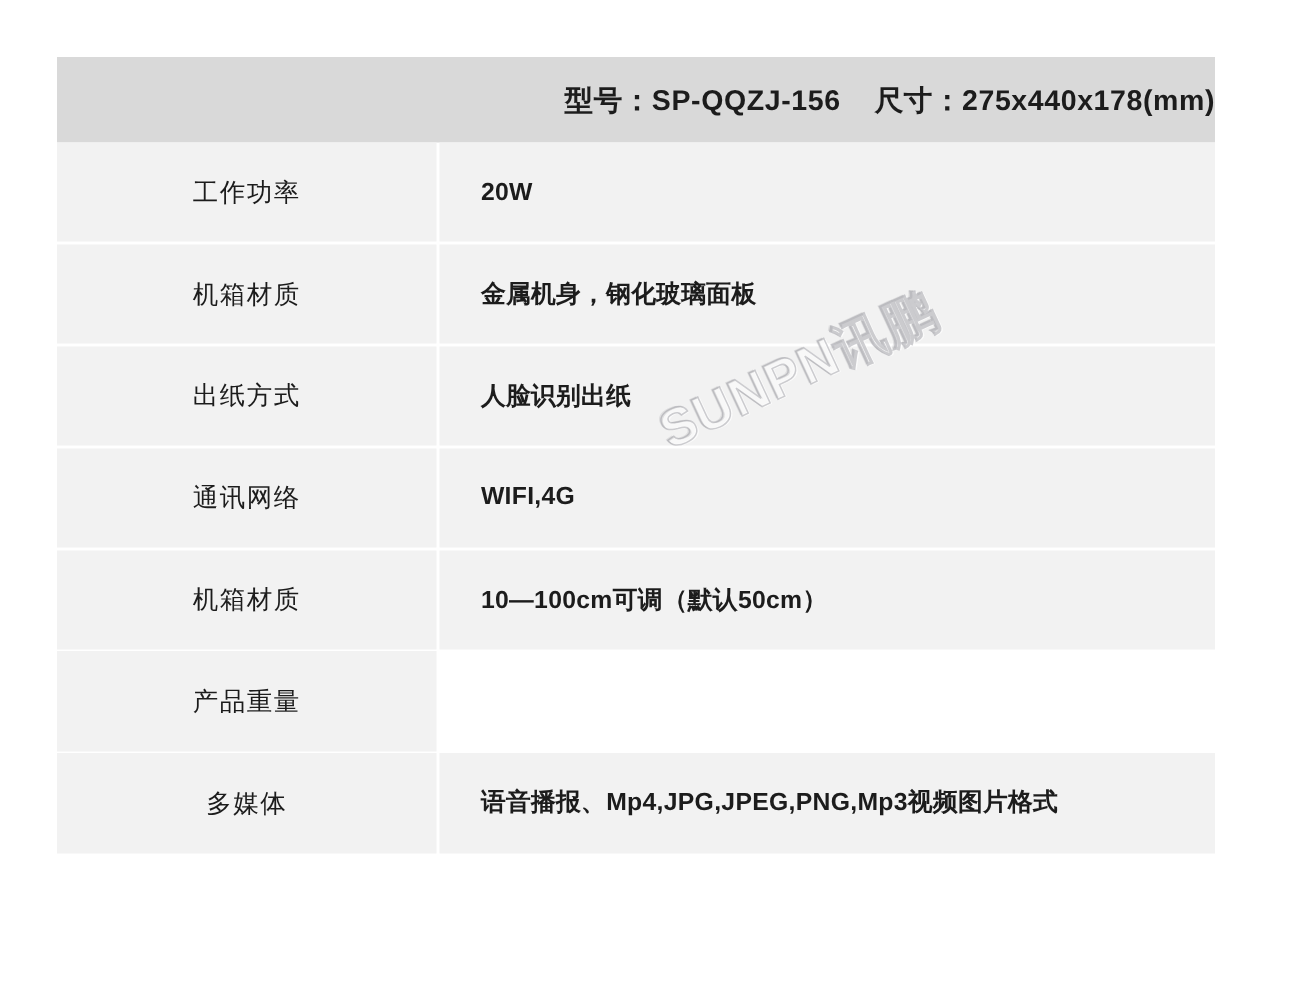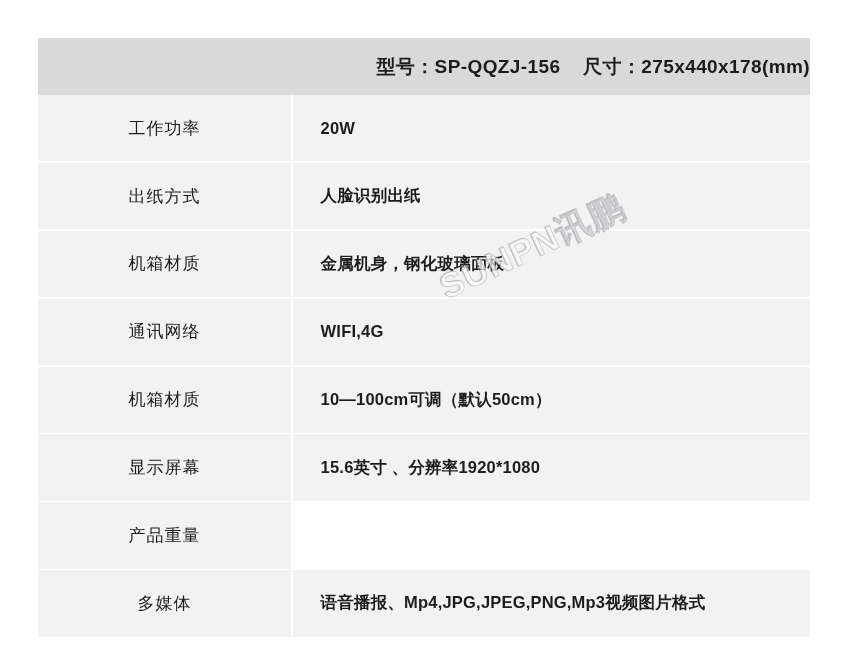--- a/index.html
+++ b/index.html
@@ -120,33 +120,33 @@
       <div class="spec-label-cell">
         <span class="spec-label-text">工作功率</span>
       </div>
       <div class="spec-value-cell">
         <span class="spec-value-text">20W</span>
       </div>
     </div>
 
     <div class="spec-row">
       <div class="spec-label-cell">
-        <span class="spec-label-text">出纸方式</span>
+        <span class="spec-label-text">机箱材质</span>
       </div>
       <div class="spec-value-cell">
-        <span class="spec-value-text">人脸识别出纸</span>
+        <span class="spec-value-text">金属机身，钢化玻璃面板</span>
       </div>
     </div>
 
     <div class="spec-row">
       <div class="spec-label-cell">
-        <span class="spec-label-text">机箱材质</span>
+        <span class="spec-label-text">出纸方式</span>
       </div>
       <div class="spec-value-cell">
-        <span class="spec-value-text">金属机身，钢化玻璃面板</span>
+        <span class="spec-value-text">人脸识别出纸</span>
       </div>
     </div>
 
     <div class="spec-row">
       <div class="spec-label-cell">
         <span class="spec-label-text">通讯网络</span>
       </div>
       <div class="spec-value-cell">
         <span class="spec-value-text">WIFI,4G</span>
       </div>
@@ -154,28 +154,20 @@
 
     <div class="spec-row">
       <div class="spec-label-cell">
         <span class="spec-label-text">机箱材质</span>
       </div>
       <div class="spec-value-cell">
         <span class="spec-value-text">10—100cm可调（默认50cm）</span>
       </div>
     </div>
 
-    <div class="spec-row">
-      <div class="spec-label-cell">
-        <span class="spec-label-text">显示屏幕</span>
-      </div>
-      <div class="spec-value-cell">
-        <span class="spec-value-text">15.6英寸 、分辨率1920*1080</span>
-      </div>
-    </div>
 
     <div class="spec-row">
       <div class="spec-label-cell">
         <span class="spec-label-text">产品重量</span>
       </div>
     </div>
 
     <div class="spec-row">
       <div class="spec-label-cell">
         <span class="spec-label-text">多媒体</span>

